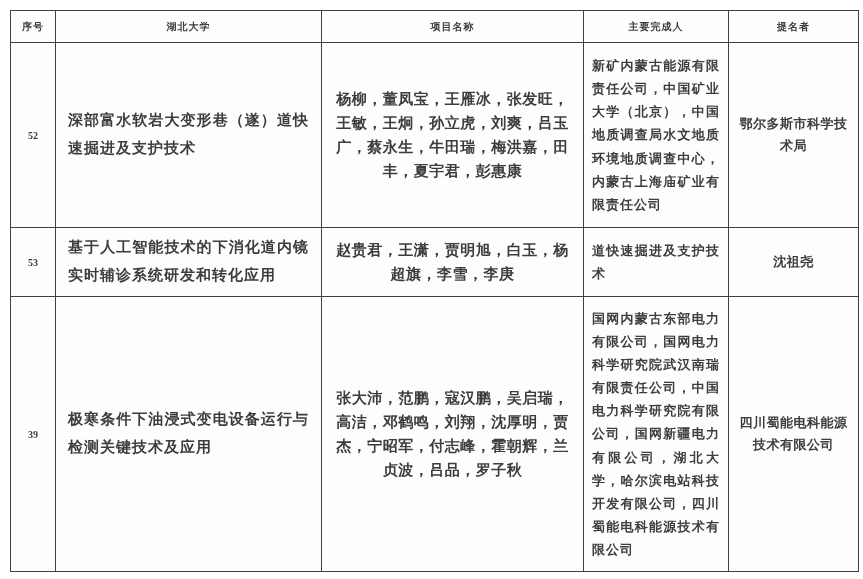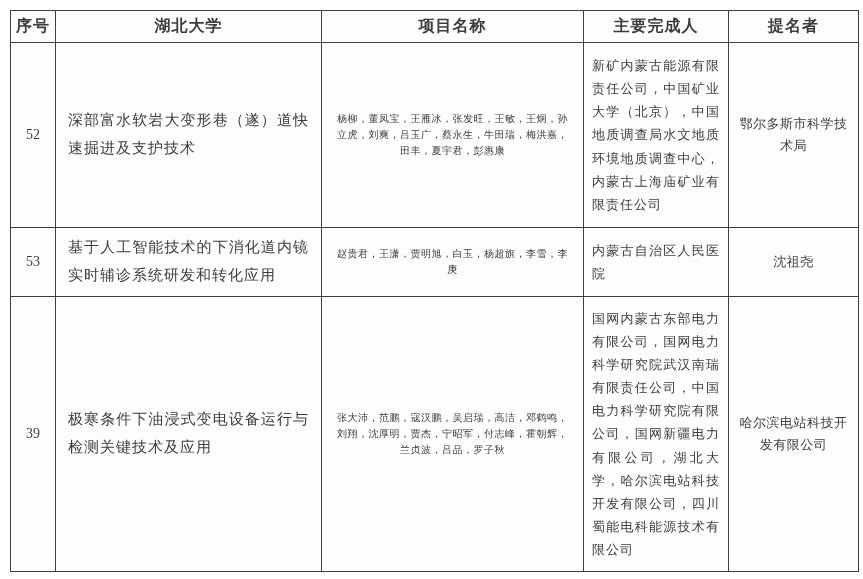--- a/index.html
+++ b/index.html
@@ -13,46 +13,46 @@
     position: absolute;
     left: 10px; top: 10px;
     width: 848px; height: 561px;
     border-collapse: collapse;
     table-layout: fixed;
     background: #fdfdfd;
   }
   .award-table td, .award-table th {
     border: 1px solid #3f3f3f;
     vertical-align: middle;
-    font-weight: normal;
+    font-weight: bold;
     overflow: hidden;
   }
   tr.header-row { height: 32px; }
   tr.row-52 { height: 185px; }
   tr.row-53 { height: 69px; }
   tr.row-54 { height: 275px; }
   th.hcell {
-    font-size: 16px;
+    font-size: 10px;
     font-weight: bold;
     text-align: center;
     letter-spacing: 1px;
   }
   td.c-index {
     text-align: center;
-    font-size: 14px;
+    font-size: 10px;
   }
   td.c-project {
     font-size: 15px;
     padding: 0 12px;
     text-align: justify;
     line-height: 1.85;
     letter-spacing: 1px;
   }
   td.c-people {
-    font-size: 10px;
+    font-size: 15px;
     padding: 0 10px;
     text-align: center;
     line-height: 1.6;
     letter-spacing: 0.5px;
   }
   td.c-units {
     font-size: 13px;
     padding: 0 8px;
     text-align: justify;
     line-height: 1.78;
@@ -90,24 +90,24 @@
       <td class="c-index">52</td>
       <td class="c-project">深部富水软岩大变形巷（遂）道快速掘进及支护技术</td>
       <td class="c-people">杨柳，董凤宝，王雁冰，张发旺，王敏，王炯，孙立虎，刘爽，吕玉广，蔡永生，牛田瑞，梅洪嘉，田丰，夏宇君，彭惠康</td>
       <td class="c-units">新矿内蒙古能源有限责任公司，中国矿业大学（北京），中国地质调查局水文地质环境地质调查中心，内蒙古上海庙矿业有限责任公司</td>
       <td class="c-nominator">鄂尔多斯市科学技术局</td>
     </tr>
     <tr class="row-53">
       <td class="c-index">53</td>
       <td class="c-project">基于人工智能技术的下消化道内镜实时辅诊系统研发和转化应用</td>
       <td class="c-people">赵贵君，王潇，贾明旭，白玉，杨超旗，李雪，李庚</td>
-      <td class="c-units">内蒙古自治区人民医院</td>
+      <td class="c-units">道快速掘进及支护技术</td>
       <td class="c-nominator">沈祖尧</td>
     </tr>
     <tr class="row-54">
       <td class="c-index">39</td>
       <td class="c-project">极寒条件下油浸式变电设备运行与检测关键技术及应用</td>
       <td class="c-people">张大沛，范鹏，寇汉鹏，吴启瑞，高洁，邓鹤鸣，刘翔，沈厚明，贾杰，宁昭军，付志峰，霍朝辉，兰贞波，吕品，罗子秋</td>
       <td class="c-units">国网内蒙古东部电力有限公司，国网电力科学研究院武汉南瑞有限责任公司，中国电力科学研究院有限公司，国网新疆电力有限公司，湖北大学，哈尔滨电站科技开发有限公司，四川蜀能电科能源技术有限公司</td>
-      <td class="c-nominator">哈尔滨电站科技开发有限公司</td>
+      <td class="c-nominator">四川蜀能电科能源技术有限公司</td>
     </tr>
   </tbody>
 </table>
 
 </body></html>

